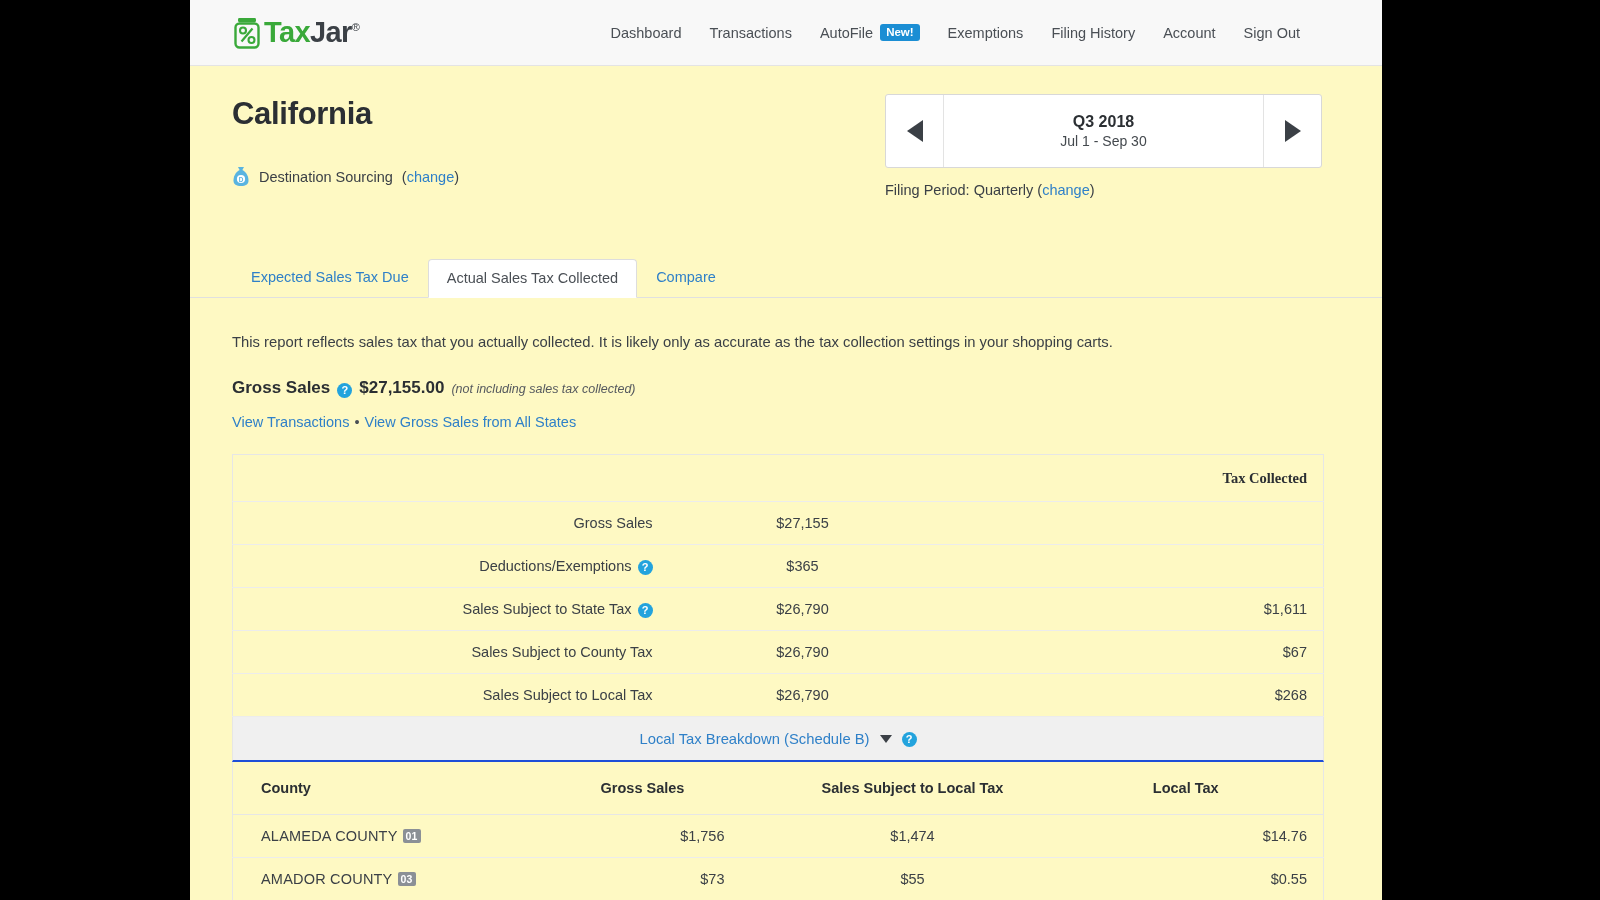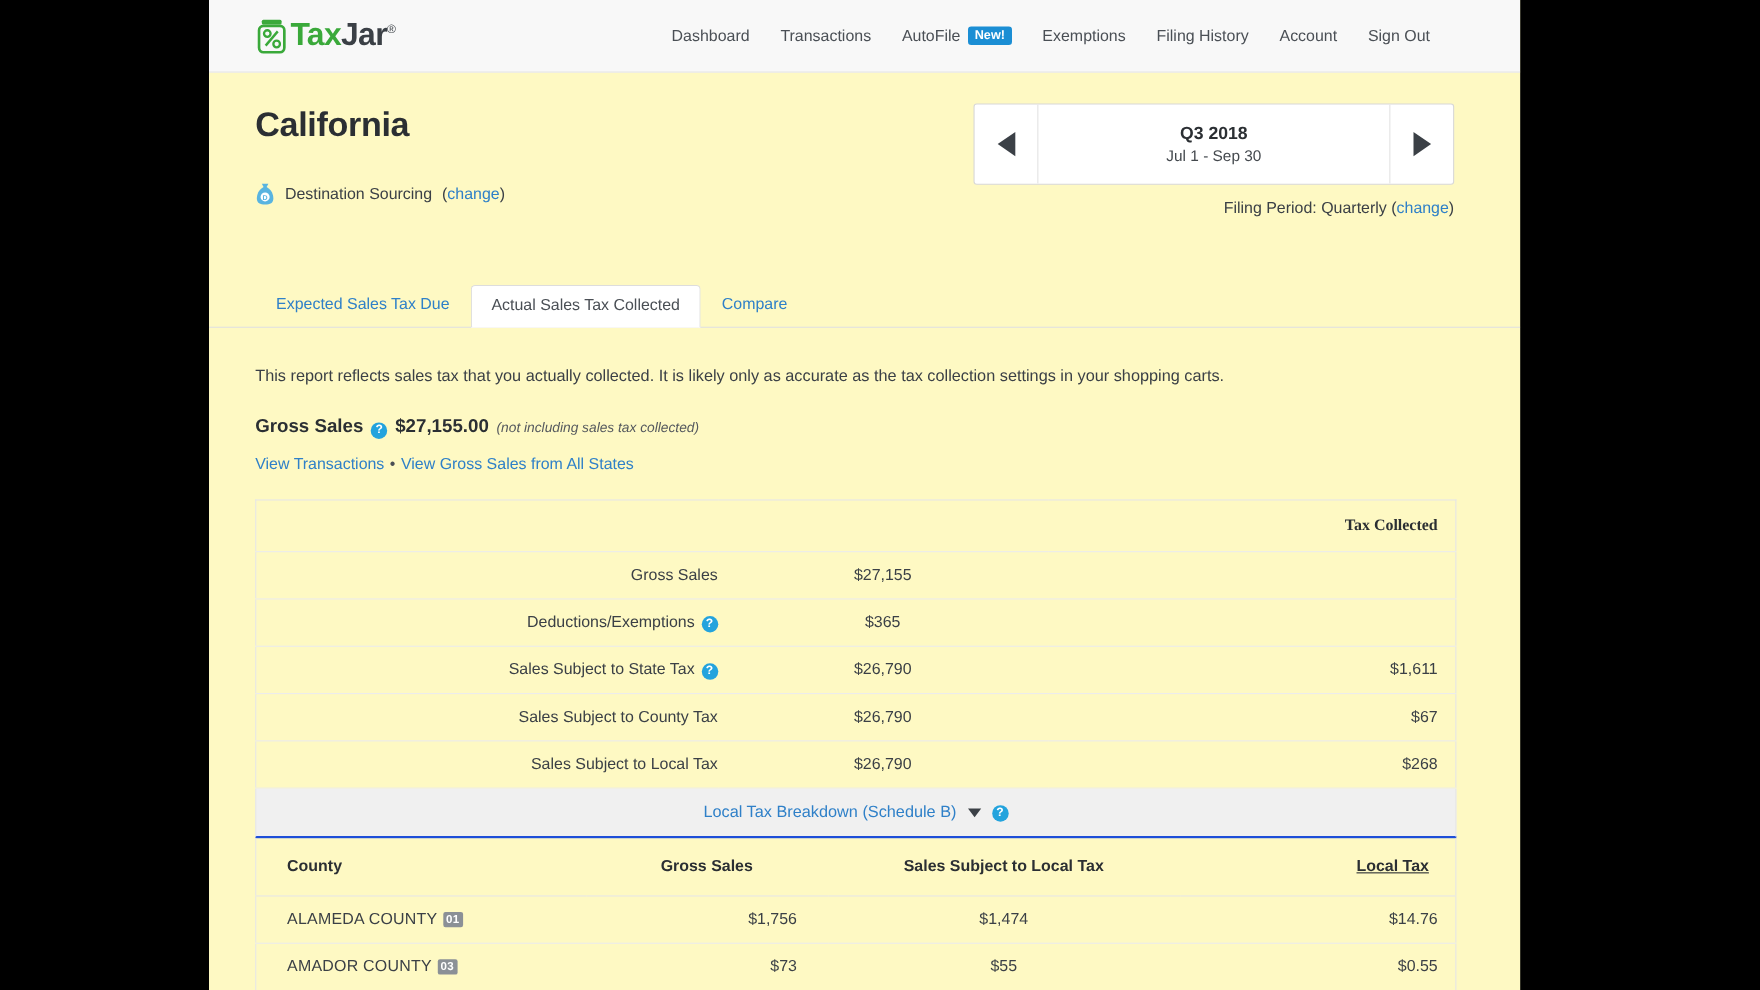--- a/index.html
+++ b/index.html
@@ -114,21 +114,21 @@
     display: flex; flex-direction: column;
     align-items: center; justify-content: center;
     gap: 2px;
   }
   .period-q { font-size: 16px; font-weight: bold; color: #2b2f33; }
   .period-range { font-size: 14px; color: #44494e; }
   .filing-line {
     margin-top: 14px;
     font-size: 14.5px;
     color: #3b4046;
-    text-align: right;
+    text-align: left;
   }
 
   
   .tabs {
     border-bottom: 1px solid #e0e0e0;
     padding: 0 42px;
     display: flex;
     align-items: flex-end;
     height: 42px;
     gap: 0;
@@ -267,21 +267,21 @@
     color: #3b4046;
     height: 43px;
     vertical-align: middle;
     border-bottom: 1px solid #ececec;
   }
   .cc-county { width: 300px; text-align: left;  padding-left: 28px; }
   .cc-gross  { width: 220px; text-align: right; padding-right: 28px; }
   .cc-subj   { width: 320px; text-align: center; }
   .cc-local  { text-align: right; padding-right: 16px; }
   .county th.cc-gross { text-align: center; padding-right: 0; }
-  .county th.cc-local { text-align: right; padding-right: 24px; text-decoration: underline; }
+  .county th.cc-local { text-align: center; padding-right: 24px; }
   .county td.cc-county { text-transform: uppercase; letter-spacing: 0.2px; }
   .code-badge {
     display: inline-block;
     background: #8b9096;
     color: #ffffff;
     font-size: 10.5px;
     font-weight: bold;
     border-radius: 2px;
     padding: 1px 3px;
     margin-left: 5px;

